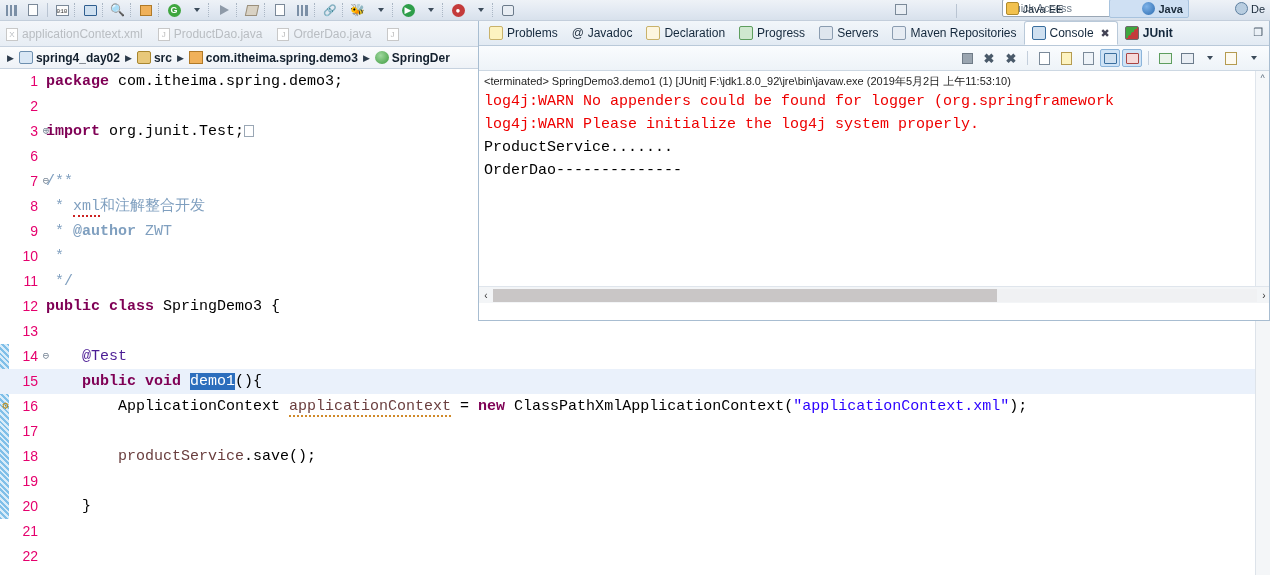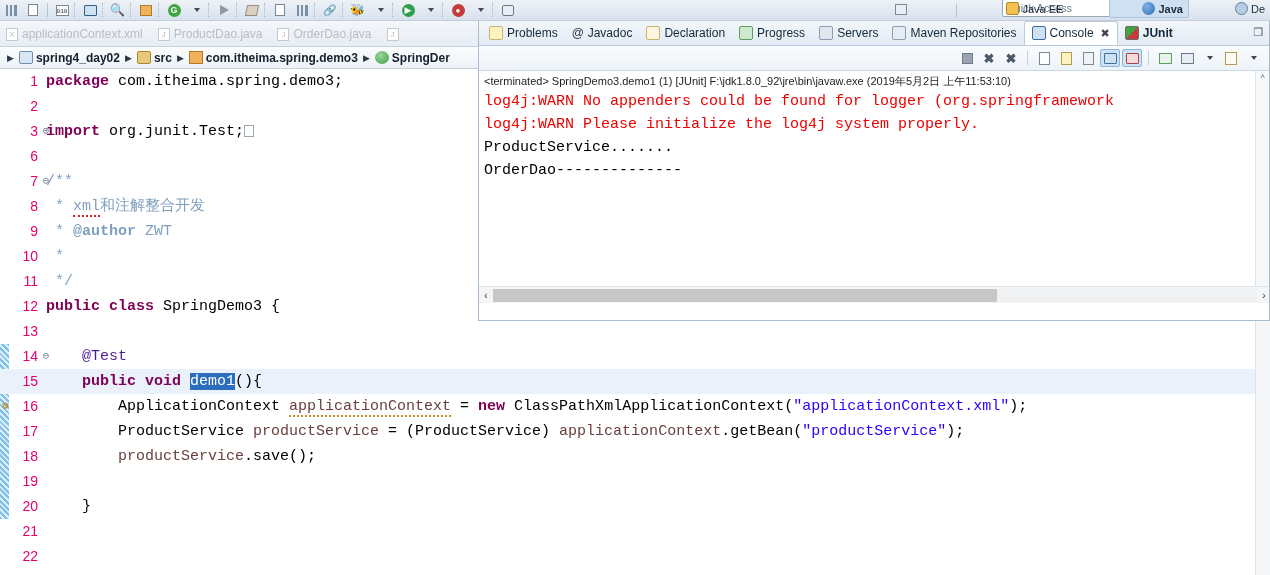--- a/index.html
+++ b/index.html
@@ -386,21 +386,21 @@
         <div class="line"><span class="ln">7</span><span class="fold">⊖</span><span class="ctext"><span class="jdoc">/**</span></span></div>
         <div class="line"><span class="ln">8</span><span class="ctext"><span class="jdoc"> * </span><span class="jdoc red-squiggle">xml</span><span class="jdoc">和注解整合开发</span></span></div>
         <div class="line"><span class="ln">9</span><span class="ctext"><span class="jdoc"> * </span><span class="jtag">@author</span><span class="jdoc"> ZWT</span></span></div>
         <div class="line"><span class="ln">10</span><span class="ctext"><span class="jdoc"> *</span></span></div>
         <div class="line"><span class="ln">11</span><span class="ctext"><span class="jdoc"> */</span></span></div>
         <div class="line"><span class="ln">12</span><span class="ctext"><span class="kw">public class</span><span class="plain"> SpringDemo3 {</span></span></div>
         <div class="line"><span class="ln">13</span><span class="ctext"></span></div>
         <div class="line"><span class="ln">14</span><span class="fold">⊖</span><span class="ctext"><span class="plain">    </span><span class="ann">@Test</span></span></div>
         <div class="line hl"><span class="ln">15</span><span class="ctext"><span class="plain">    </span><span class="kw">public void</span><span class="plain"> </span><span class="sel">demo1</span><span class="plain">(){</span></span></div>
         <div class="line"><span class="ln">16</span><span class="ctext"><span class="plain">        ApplicationContext </span><span class="fld sq-underline">applicationContext</span><span class="plain"> = </span><span class="kw">new</span><span class="plain"> ClassPathXmlApplicationContext(</span><span class="str">"applicationContext.xml"</span><span class="plain">);</span></span><span class="bulb">⚙</span></div>
-        <div class="line"><span class="ln">17</span><span class="ctext"><span class="plain">        ProductService </span><span class="fld">productService</span><span class="plain"> = (ProductService) </span><span class="fld">applicationContext</span><span class="plain">.getBean(</span><span class="str">"productService"</span><span class="plain">);</span></span></div>
+        <div class="line"><span class="ln">17</span></div>
         <div class="line"><span class="ln">18</span><span class="ctext"><span class="plain">        </span><span class="fld">productService</span><span class="plain">.save();</span></span></div>
         <div class="line"><span class="ln">19</span><span class="ctext"></span></div>
         <div class="line"><span class="ln">20</span><span class="ctext"><span class="plain">    }</span></span></div>
         <div class="line"><span class="ln">21</span><span class="ctext"></span></div>
         <div class="line"><span class="ln">22</span><span class="ctext"></span></div>
         <div class="line"><span class="ln">23</span><span class="ctext"></span></div>
       </div>
     <div class="right-scroll"></div>
     <div class="codemark mark-g" style="top:15px;"></div>
     <div class="codemark mark-y" style="top:33px;"></div>

